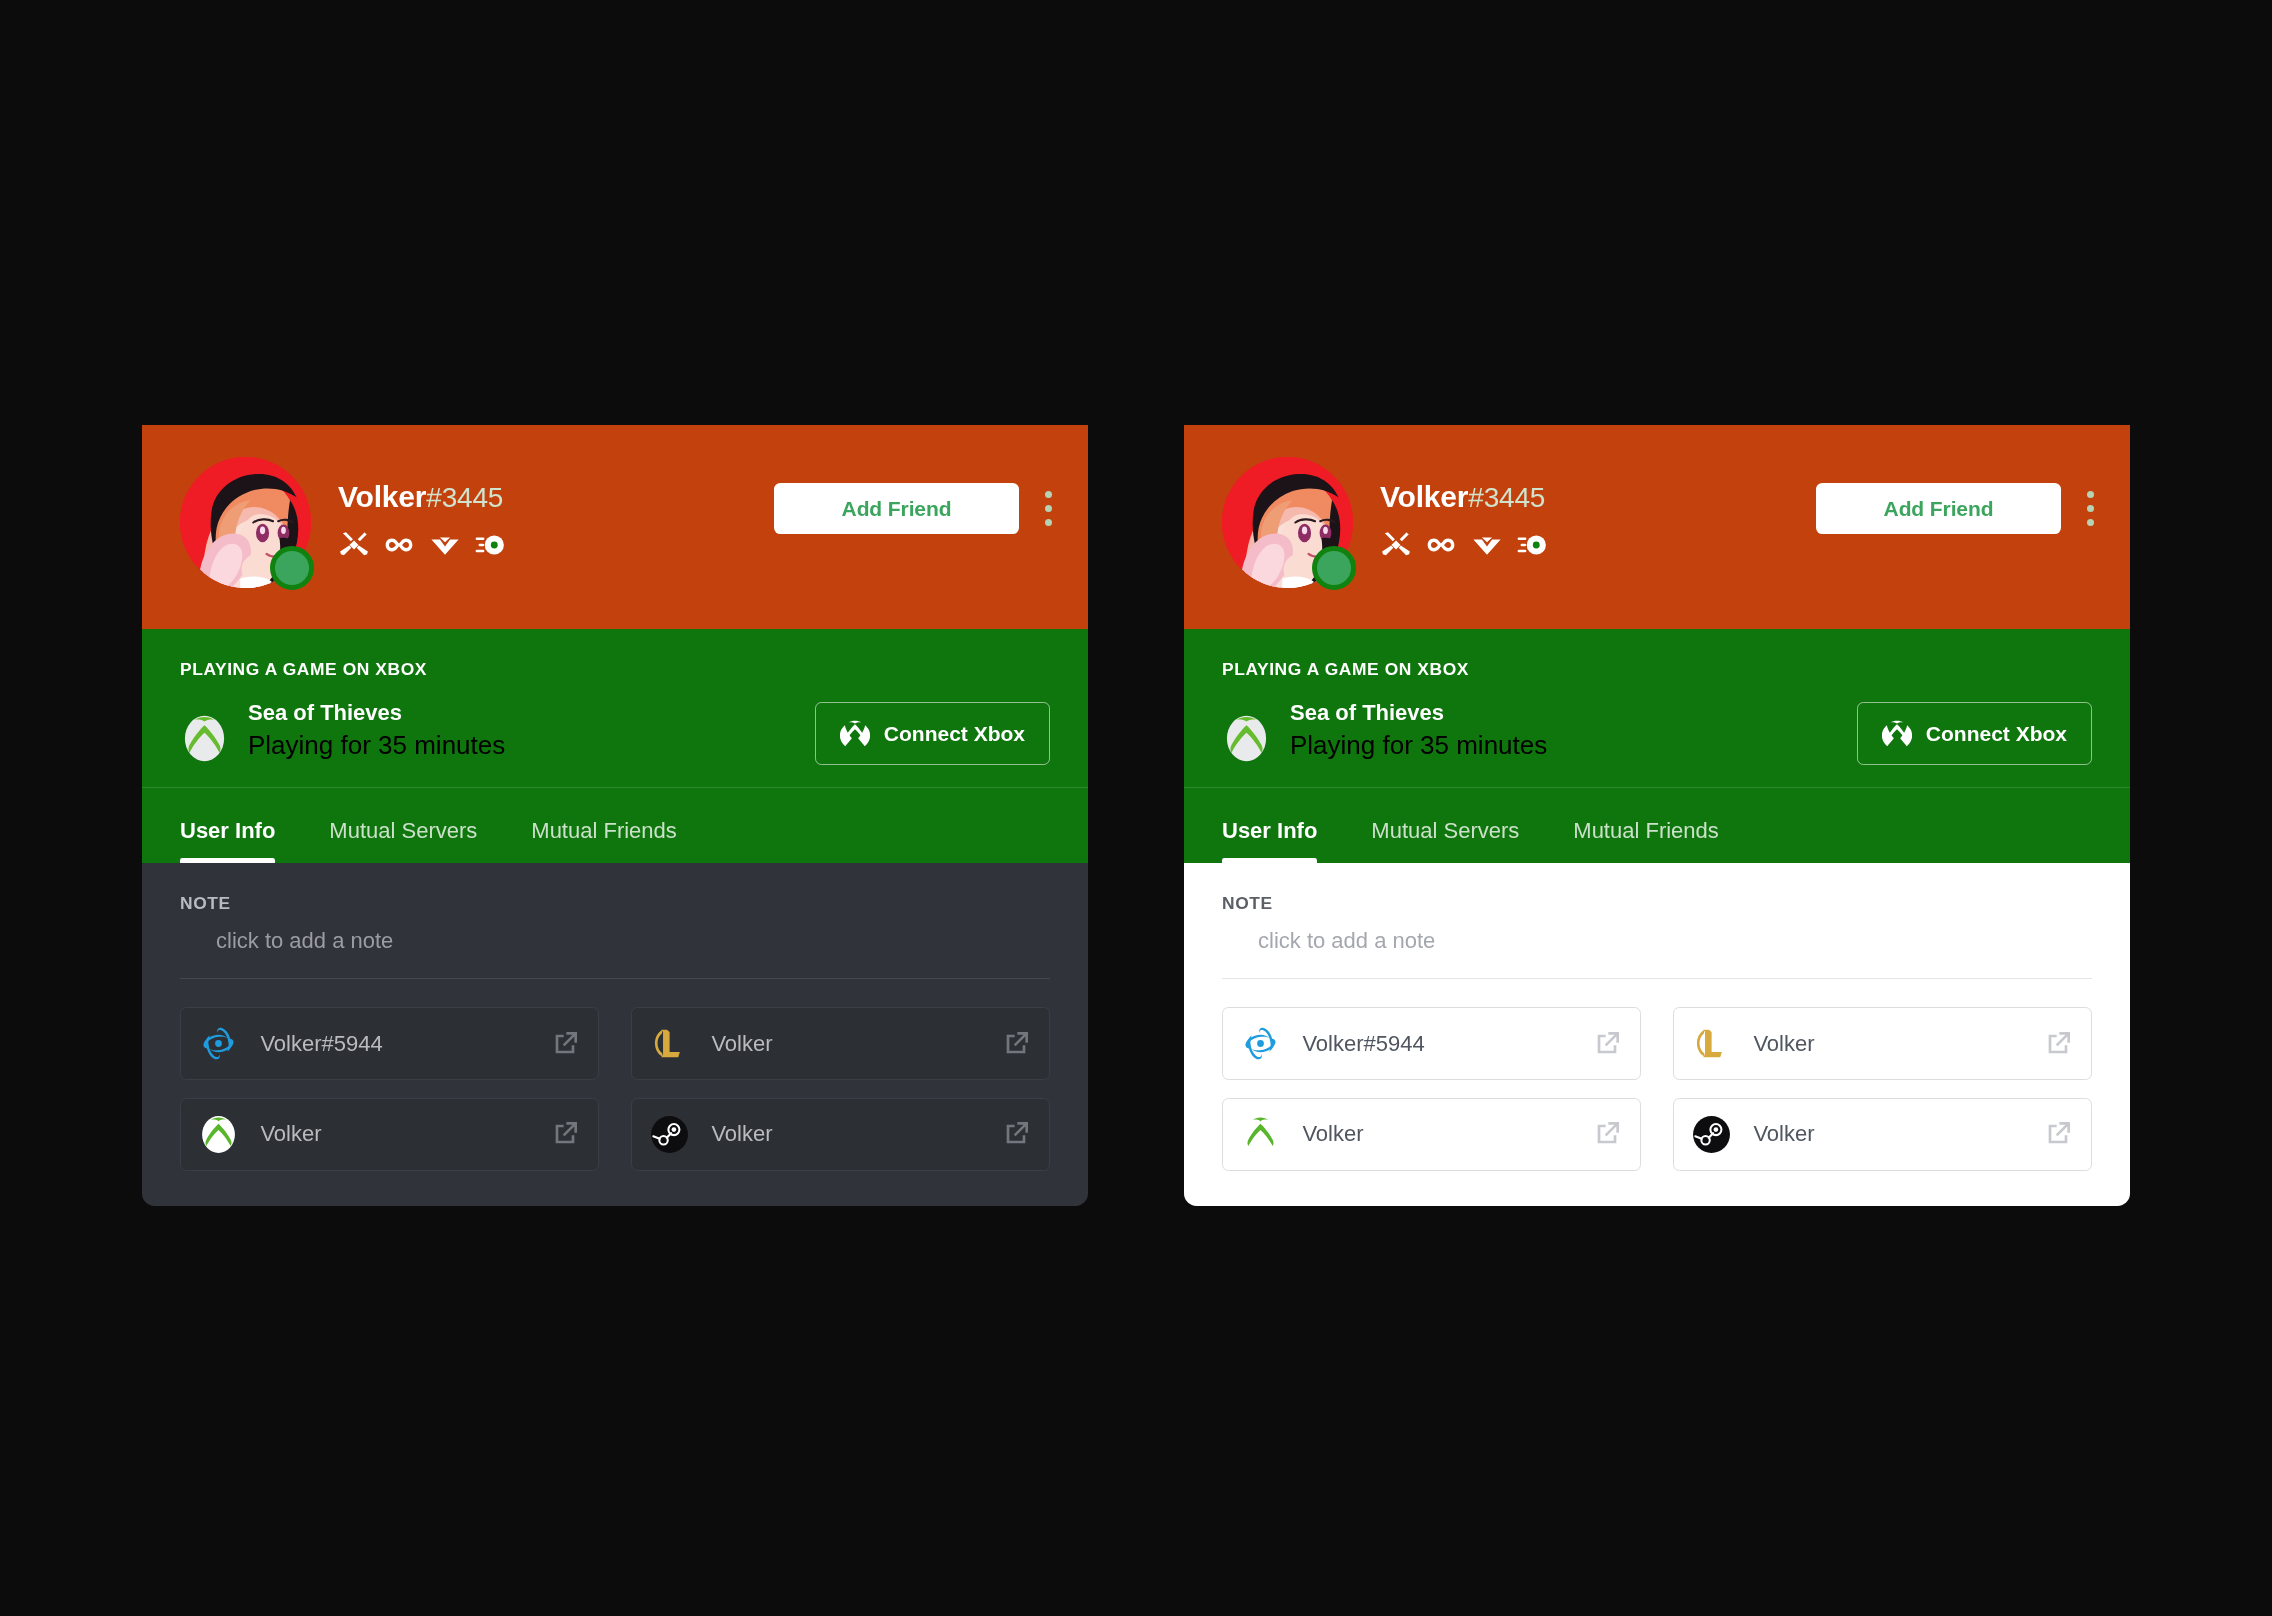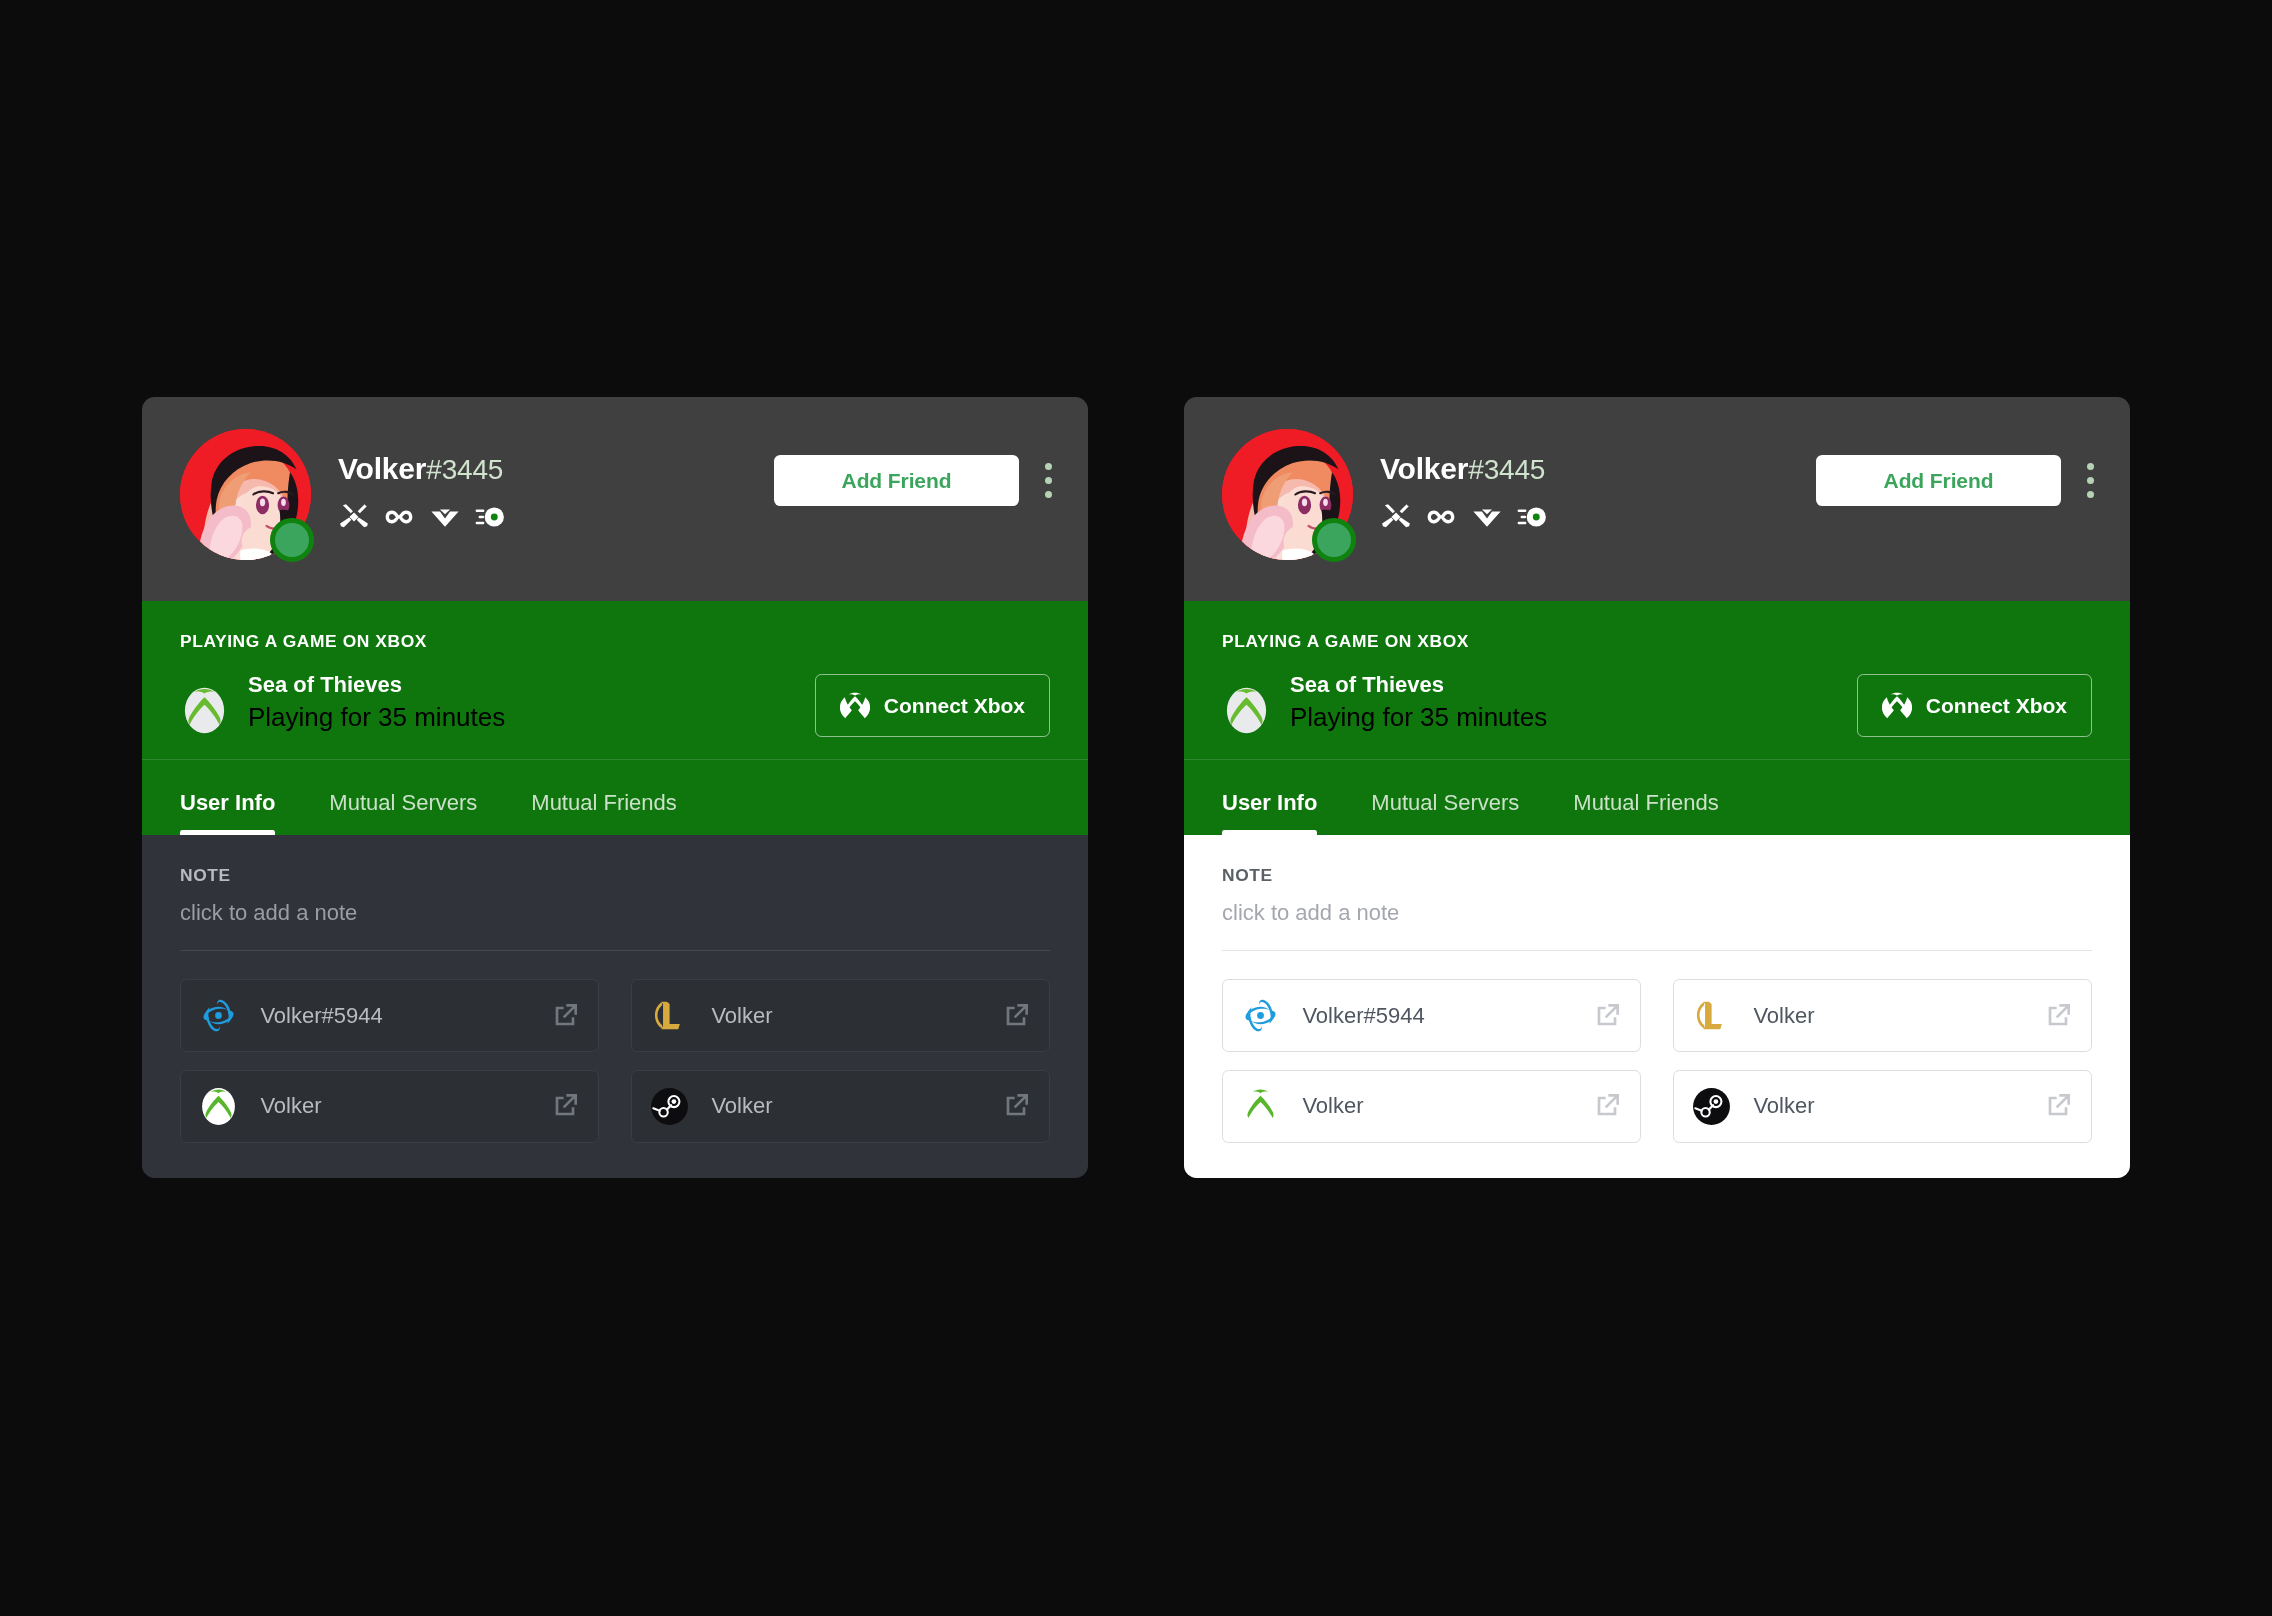--- a/index.html
+++ b/index.html
@@ -27,22 +27,23 @@
     border-radius: 12.6px;
     overflow: hidden;
   }
   .card-dark  { left: 142px;  top: 397px; }
   .card-light { left: 1184px; top: 397px; }
 
   
   .hdr {
     position: relative;
     height: 204px;
-    background: #404040;
+    background: #c2410c;
     padding: 33px 38px 0 38px;
+    margin-top: 28px;
   }
 
   .avatar-wrap {
     position: absolute;
     left: 38px;
     top: 32px;
     width: 131px;
     height: 131px;
   }
   .avatar {
@@ -230,20 +231,21 @@
   .note-input {
     display: block;
     width: 100%;
     margin-top: 12.6px;
     font-size: 22px;
     font-family: "Liberation Sans", sans-serif;
     background: transparent;
     border: none;
     outline: none;
     padding: 1.6px 0 24px 0;
+    margin-left: 36px;
   }
   .divider { height: 1.6px; width: 100%; }
 
   .conns {
     display: grid;
     grid-template-columns: 1fr 1fr;
     gap: 17.4px 32px;
     margin-top: 28px;
   }
   .conn {

